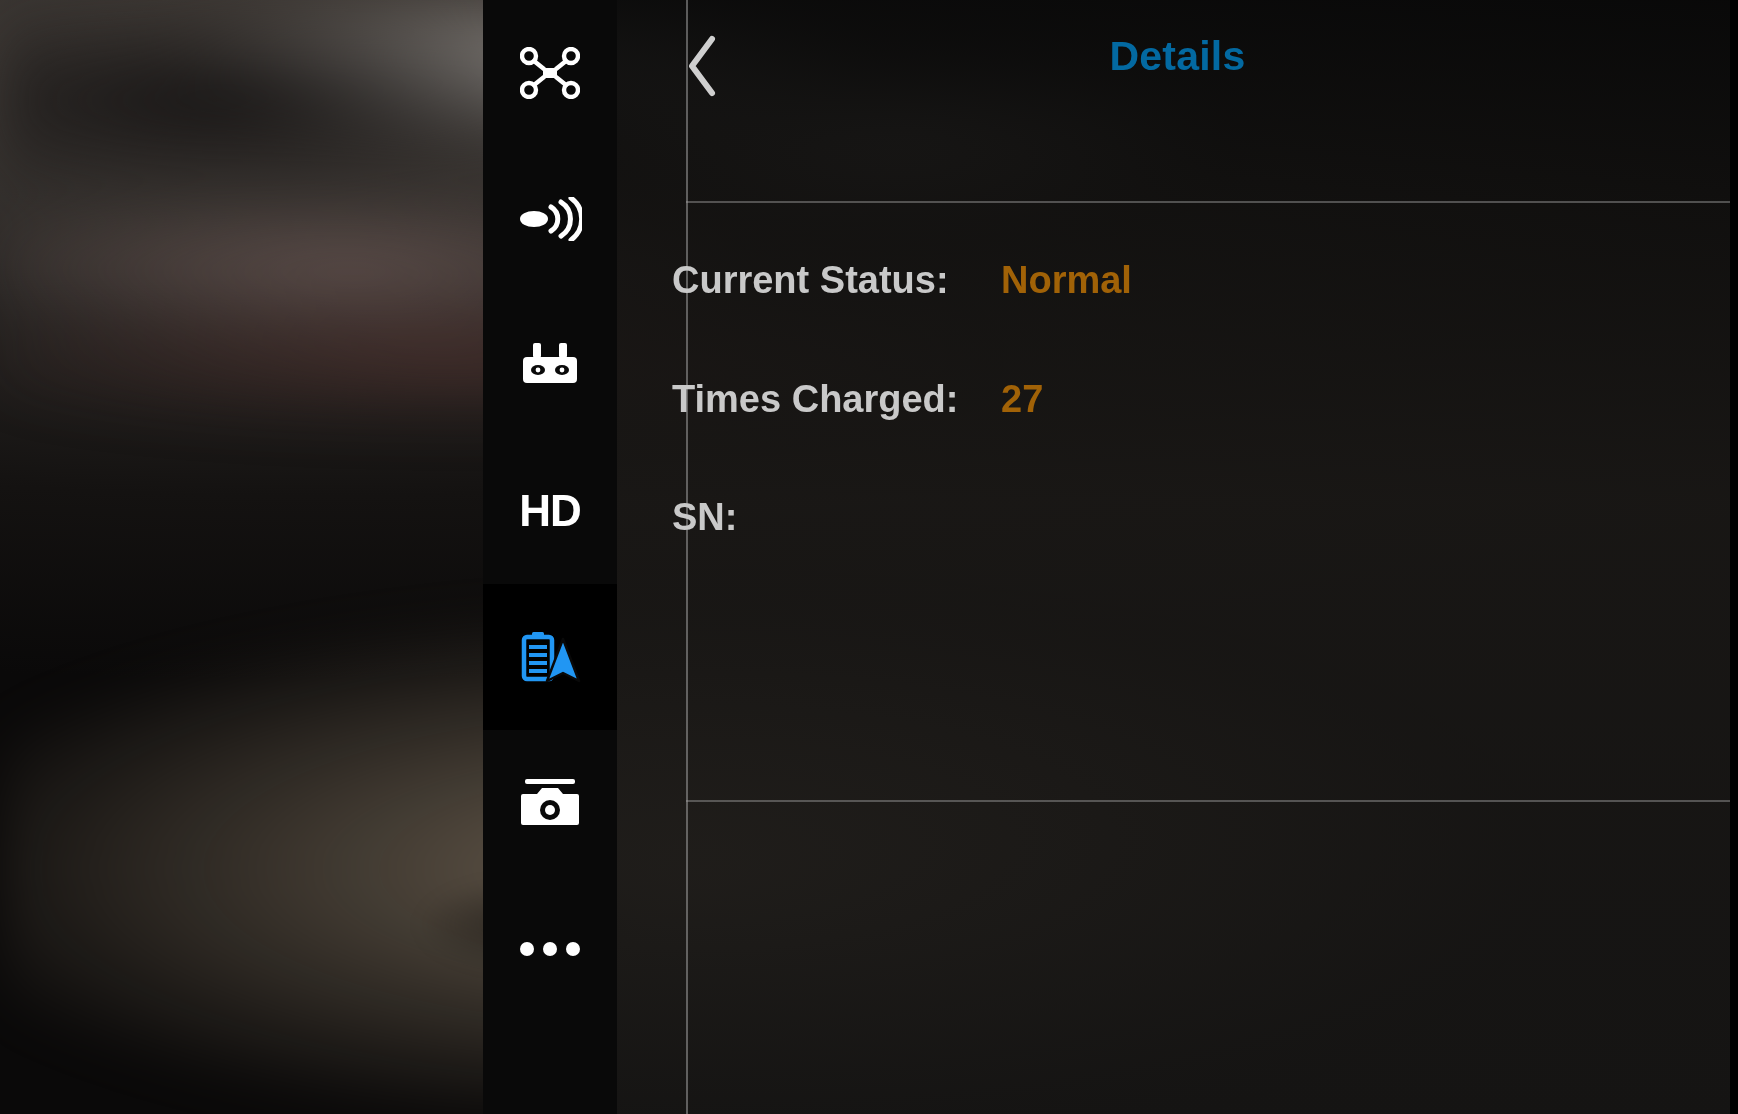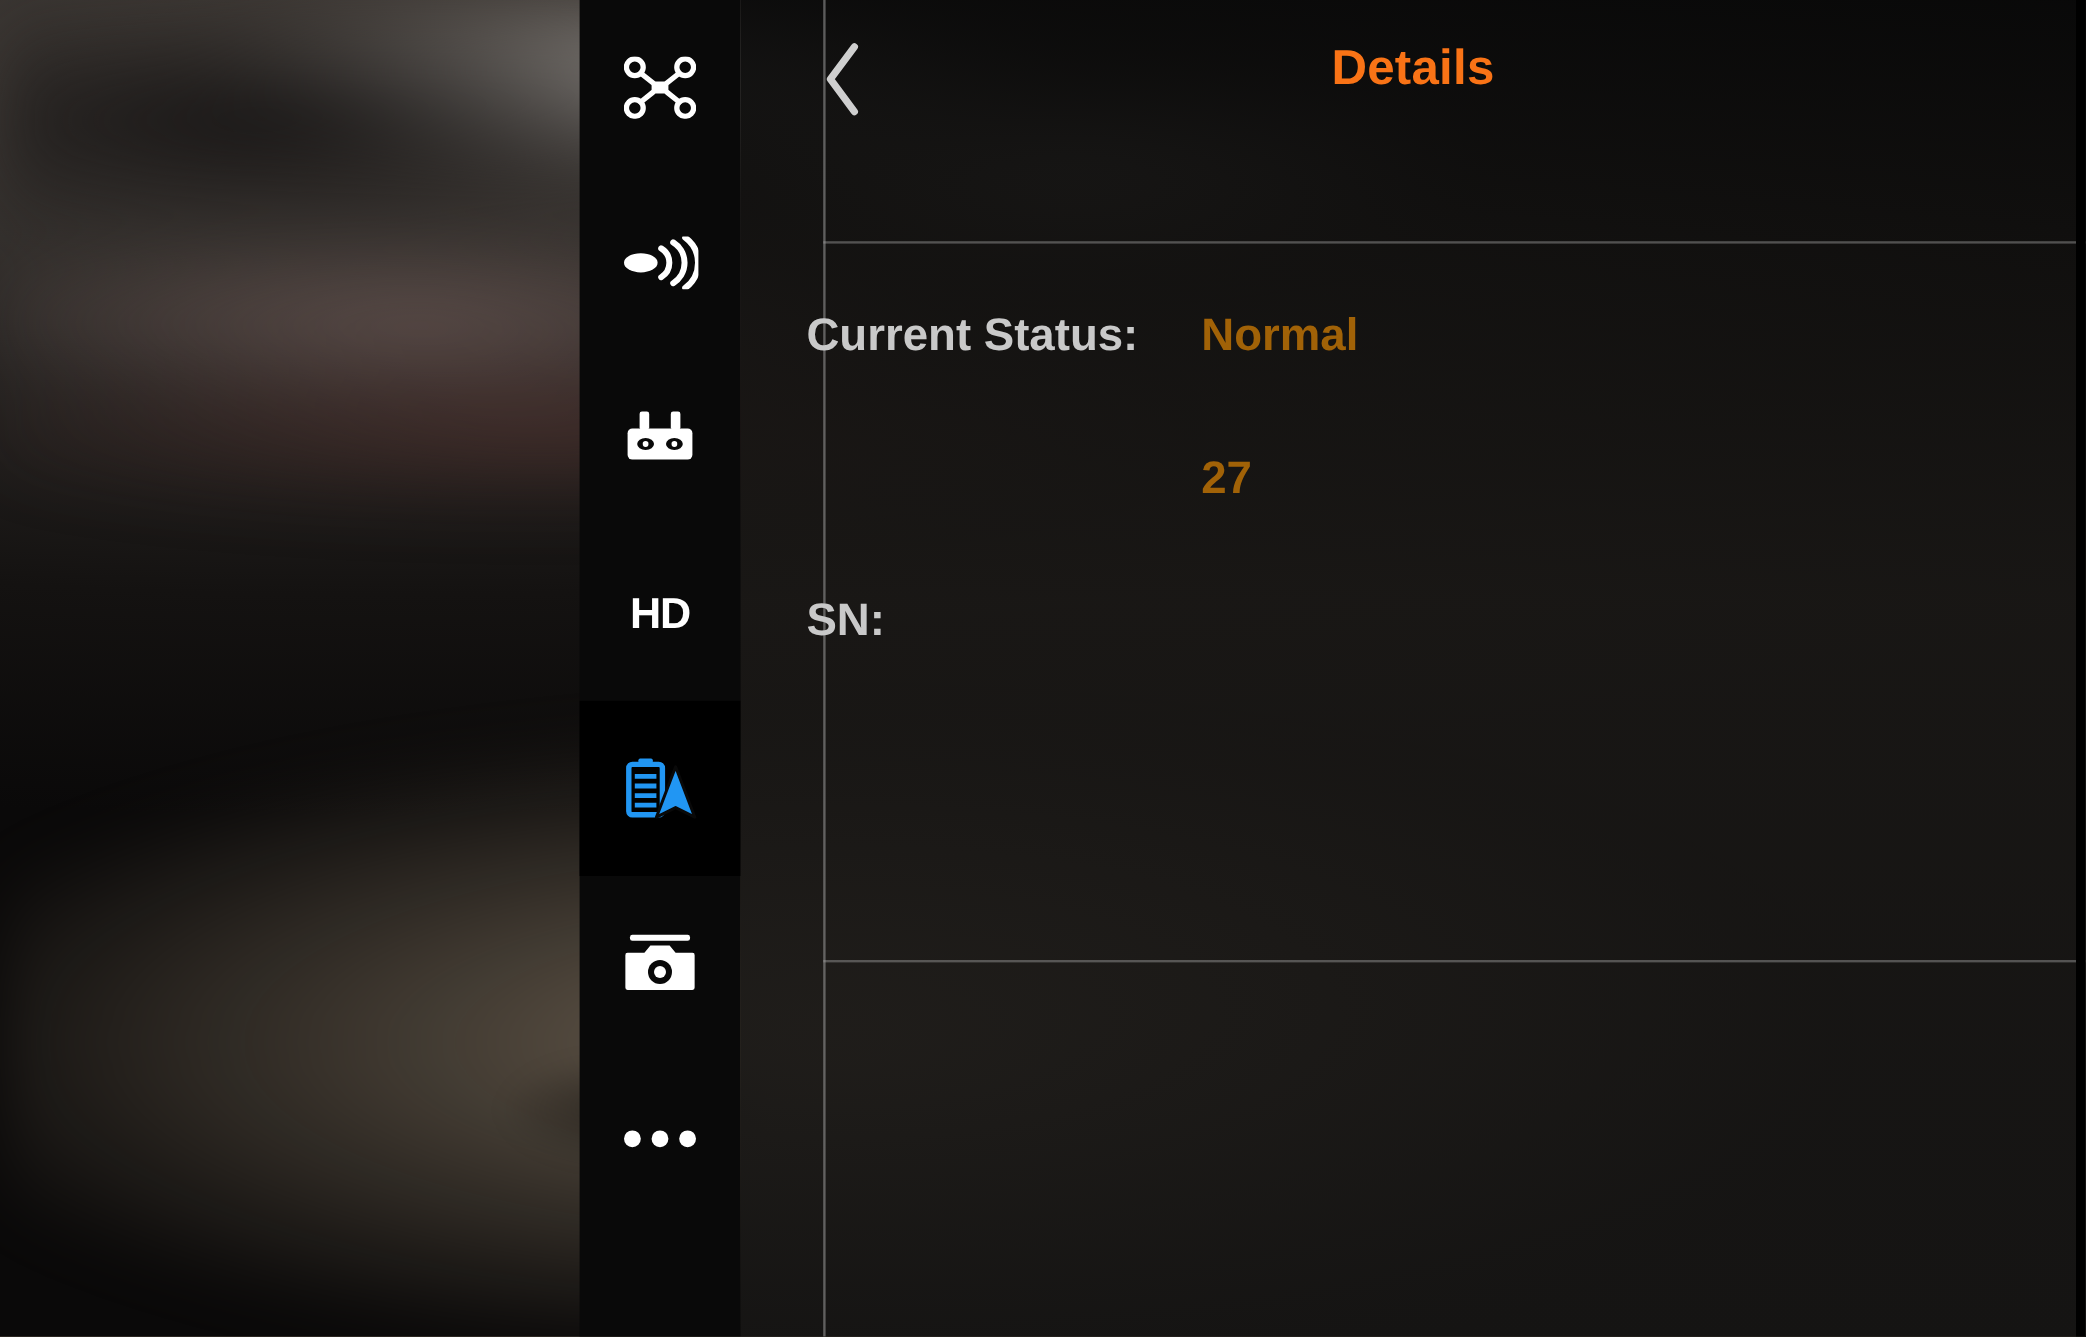--- a/index.html
+++ b/index.html
@@ -43,21 +43,21 @@
 
   
   #panel{position:absolute;left:617px;top:0;width:1121px;height:1114px;}
   .vdiv{position:absolute;left:69px;top:0;width:2px;height:1114px;background:rgba(170,170,170,.50);}
   .panel-right-edge{position:absolute;right:0;top:0;width:8px;height:1114px;background:#000;}
 
   #header{position:absolute;left:0;top:0;width:1121px;height:202px;}
   #back-btn{position:absolute;left:45px;top:28px;width:80px;height:80px;display:flex;
             align-items:center;justify-content:center;cursor:pointer;}
   #title{position:absolute;left:0;top:33px;width:1121px;text-align:center;
-         font-size:41px;font-weight:bold;color:#f97316;letter-spacing:.2px;}
+         font-size:41px;font-weight:bold;color:#0369a1;letter-spacing:.2px;}
 
   .hdiv{position:absolute;left:69px;width:1052px;height:2px;background:rgba(160,160,160,.45);}
   .hdiv.top{top:201px;}
   .hdiv.bot{top:800px;}
 
   #rows{position:absolute;left:0;top:202px;width:1121px;height:598px;padding-left:45px;}
   .row{position:absolute;left:0;width:1121px;height:60px;display:flex;align-items:center;}
   .row .k{position:absolute;left:55px;font-size:38px;font-weight:bold;color:#c9c9c9;white-space:nowrap;}
   .row .v{position:absolute;font-size:38px;font-weight:bold;color:#a16207;white-space:nowrap;}
   .row.r1{top:48px;}  .row.r1 .v{left:384px;}
@@ -110,21 +110,21 @@
           <rect x="2" y="16" width="54" height="26" rx="4"></rect>
           <ellipse cx="17" cy="29" rx="7" ry="5" fill="#090909"></ellipse>
           <ellipse cx="41" cy="29" rx="7" ry="5" fill="#090909"></ellipse>
           <circle cx="17" cy="29" r="2.4" fill="#ffffff"></circle>
           <circle cx="41" cy="29" r="2.4" fill="#ffffff"></circle>
         </svg>
       </span>
     </div>
 
     <div class="rail-item">
-      <span style="font-size:36px;font-weight:bold;color:#fff;letter-spacing:-1px;line-height:1;">HD</span>
+      <span style="font-size:44px;font-weight:bold;color:#fff;letter-spacing:-1px;line-height:1;">HD</span>
     </div>
 
     <div class="rail-item sel">
       <span>
         <svg width="62" height="58" viewBox="0 0 62 58" fill="none">
           <rect x="13" y="4" width="12" height="5" rx="1.5" fill="#2196f3"></rect>
           <rect x="5" y="9" width="28" height="42" rx="3" stroke="#2196f3" stroke-width="4.5"></rect>
           <path d="M10 19 h18 M10 27 h18 M10 35 h18 M10 43 h18" stroke="#2196f3" stroke-width="4"></path>
           <path d="M44 11 L60 53 L44 45 L28 53 Z" fill="#2196f3" stroke="#090909" stroke-width="2.5" stroke-linejoin="round"></path>
         </svg>
@@ -169,20 +169,21 @@
     </div>
 
     <div class="hdiv top"></div>
 
     <div id="rows">
       <div class="row r1">
         <span class="k">Current Status:</span>
         <span class="v">Normal</span>
       </div>
       <div class="row r2">
+        <span class="k">Times Charged:</span>
         <span class="v">27</span>
       </div>
       <div class="row r3">
         <span class="k">SN:</span>
       </div>
     </div>
 
     <div class="hdiv bot"></div>
     <div class="panel-right-edge"></div>
   </div>

